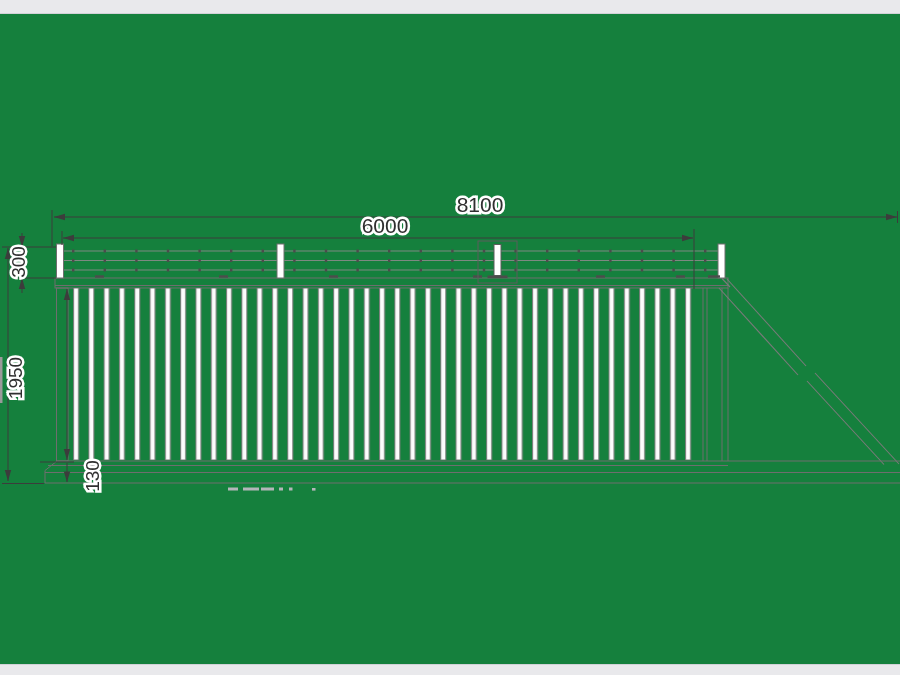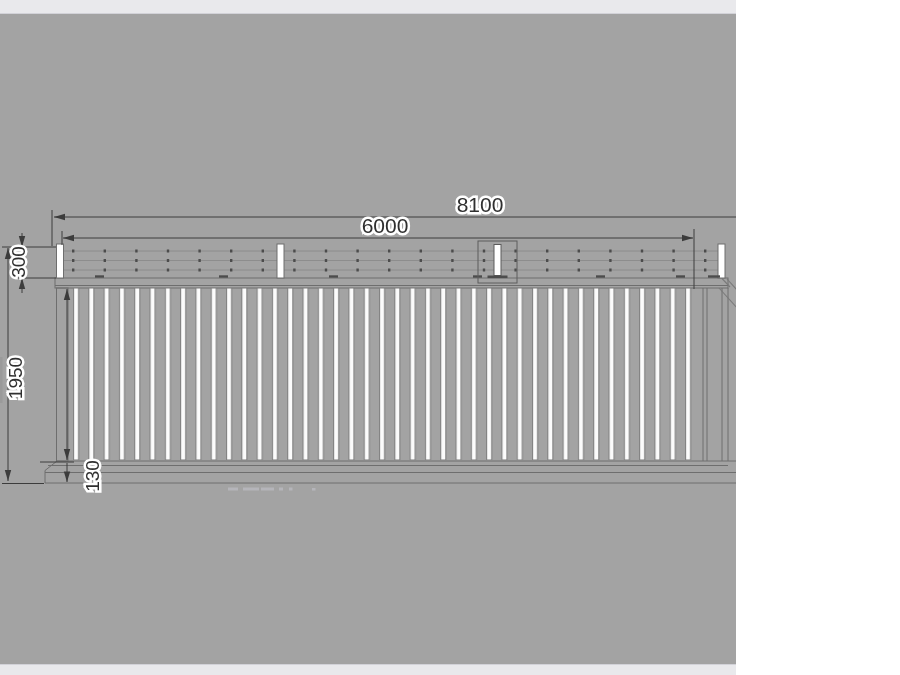--- a/index.html
+++ b/index.html
@@ -1,16 +1,16 @@
 <!DOCTYPE html>
 <html><head>
 <meta charset="utf-8">
 <style>
   html,body{margin:0;padding:0;background:#ffffff;}
-  #stage{position:relative;width:736px;height:675px;background:#a3a3a3;overflow:hidden;
+  #stage{position:relative;width:900px;height:675px;background:#15803d;overflow:hidden;
          font-family:"Liberation Sans","DejaVu Sans",sans-serif;}
   .edge-bar{position:absolute;left:0;width:900px;background:#e9e9ec;}
   #top-bar{top:0;height:13px;border-bottom:1px solid #d2d2d8;}
   #bottom-bar{top:664px;height:11px;border-top:1px solid #d2d2d8;}
   svg{position:absolute;top:0;left:0;}
   text{fill:#2f2f2f;}
   .dim-text{font-size:21px;font-family:"Liberation Sans","DejaVu Sans",sans-serif;
             paint-order:stroke;stroke:#ffffff;stroke-width:5px;}
   .dim-text-v{font-size:19px;font-family:"Liberation Sans","DejaVu Sans",sans-serif;
             paint-order:stroke;stroke:#ffffff;stroke-width:5px;}

